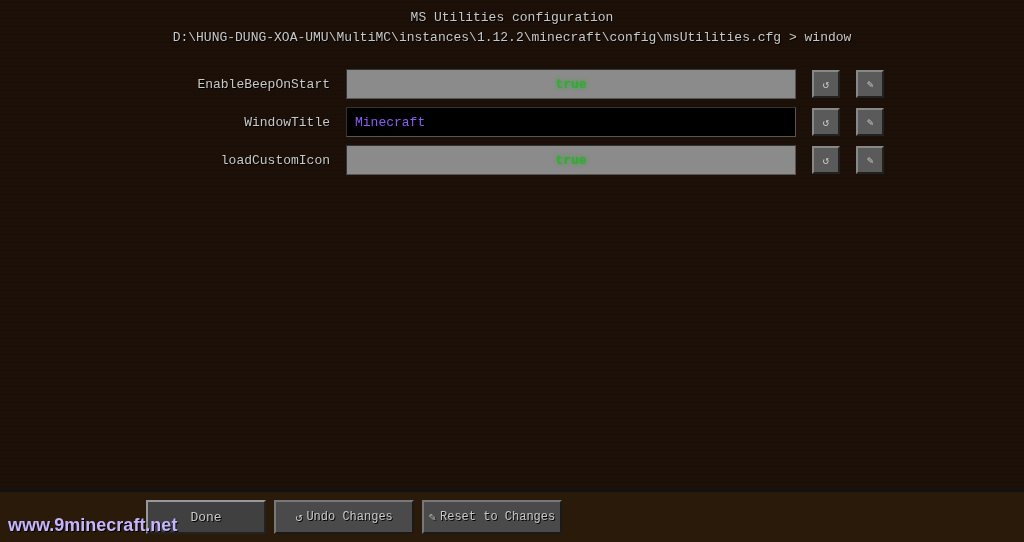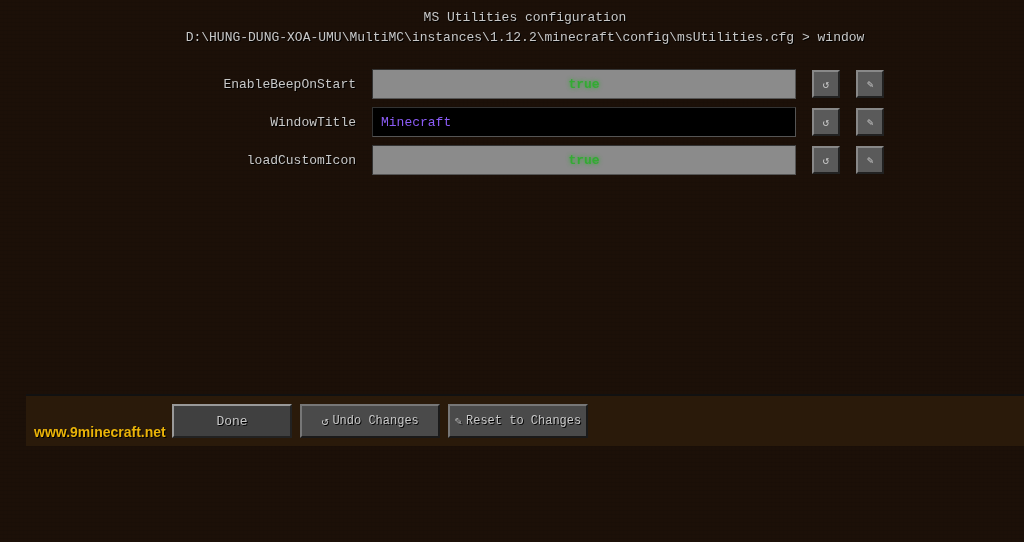--- a/index.html
+++ b/index.html
@@ -32,24 +32,23 @@
           transparent 3px,
           rgba(0,0,0,0.05) 3px,
           rgba(0,0,0,0.05) 4px
         );
     }
 
     .main-container {
       position: relative;
       z-index: 1;
       width: 1024px;
-      height: 446px;
+      height: 542px;
       display: flex;
       flex-direction: column;
-      padding-left: 26px;
     }
 
     
     .title-bar {
       text-align: center;
       padding: 8px 0 4px 0;
       color: #c8c8c8;
       font-size: 13px;
       line-height: 1.5;
       text-shadow: 1px 1px 0 #000;
@@ -136,22 +135,22 @@
       align-items: center;
       padding: 0 16px;
       gap: 8px;
       position: relative;
     }
 
     .watermark {
       position: absolute;
       left: 8px;
       bottom: 6px;
-      color: #eab308;
-      font-size: 14px;
+      color: #c4b5fd;
+      font-size: 18px;
       font-weight: bold;
       font-family: Arial, sans-serif;
       text-shadow: 1px 1px 0 #000;
     }
 
     .btn-done {
       margin-left: 130px;
       height: 34px;
       min-width: 120px;
       background-color: #404040;

